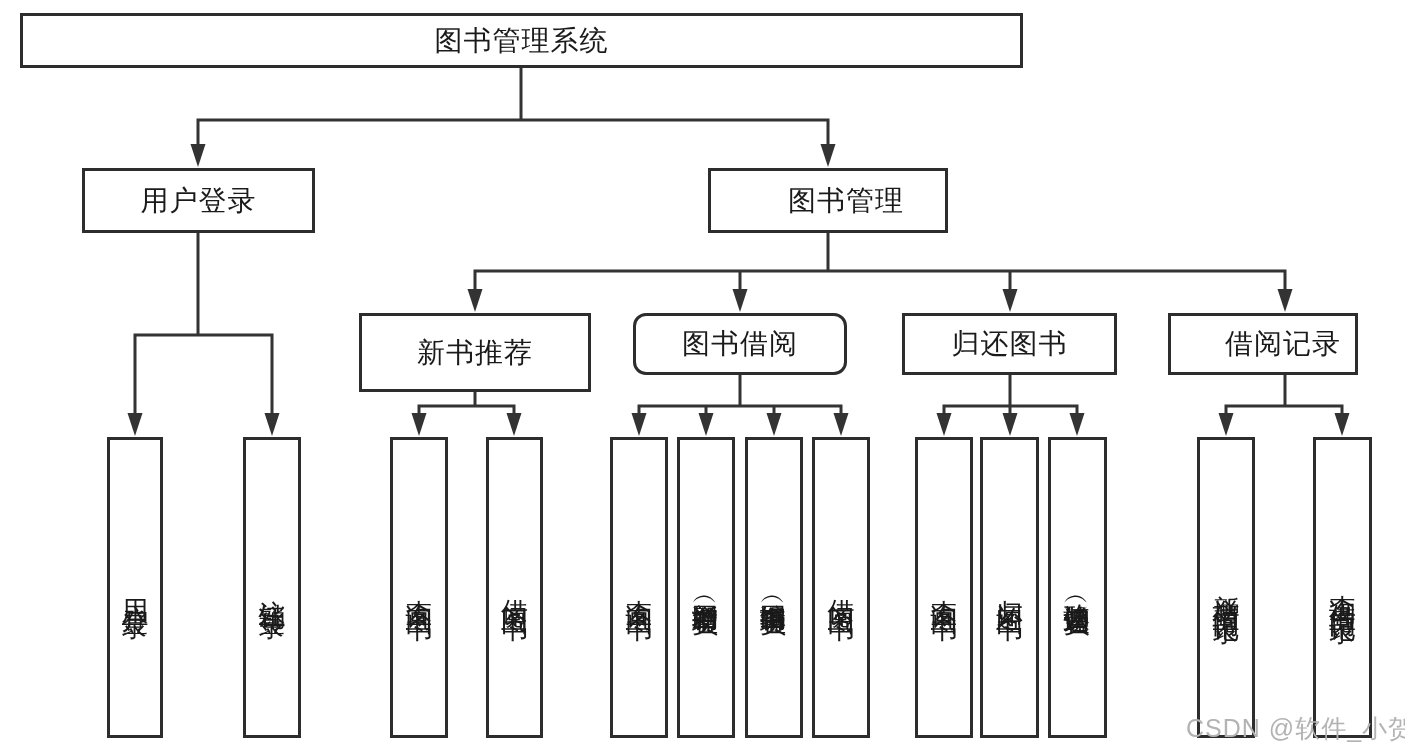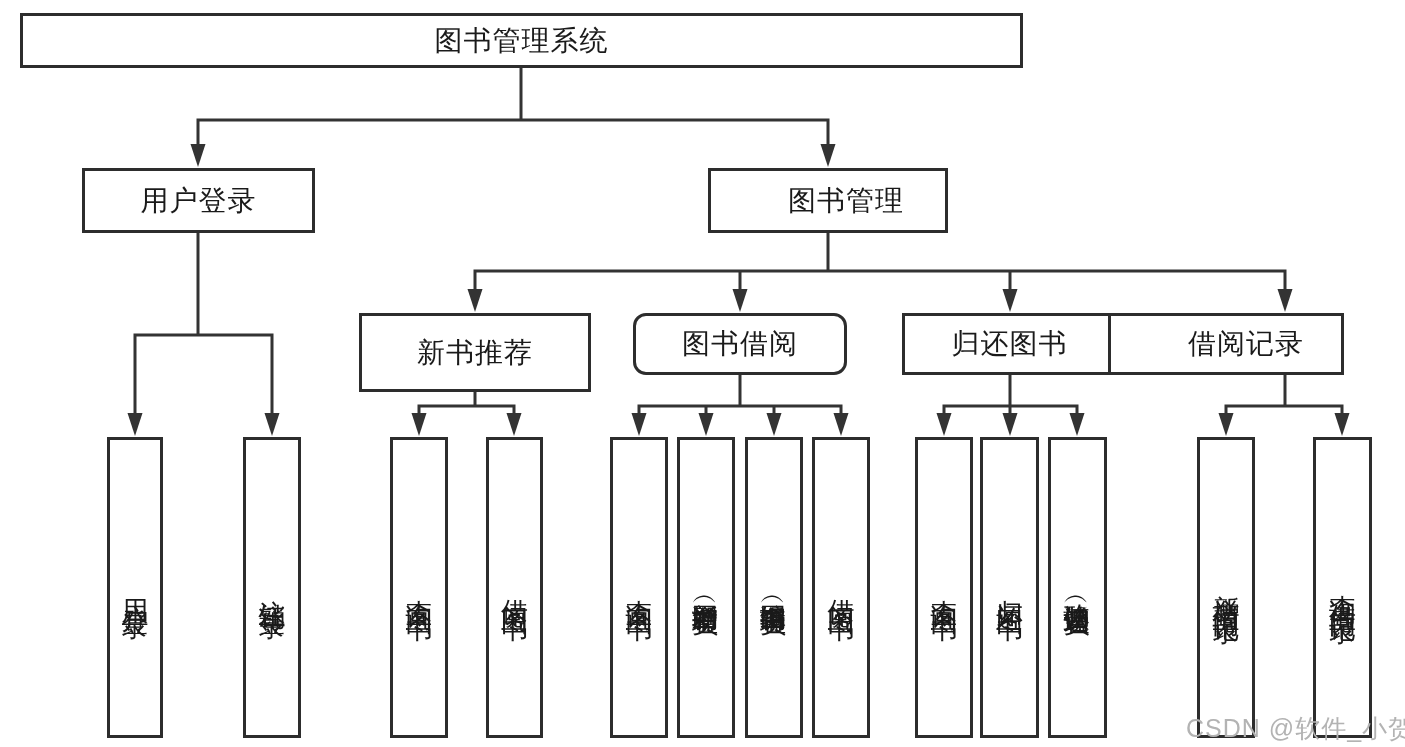--- a/index.html
+++ b/index.html
@@ -64,21 +64,21 @@
   }
   
   .pRoot{left:20px;top:13px;width:1003px;height:55px;}
   
   .pUserLogin{left:82px;top:168px;width:233px;height:65px;}
   .pBookMgmt{left:708px;top:168px;width:240px;height:65px;padding-left:36px;}
   
   .pNewRec{left:359px;top:313px;width:232px;height:79px;}
   .pBorrow{left:633px;top:313px;width:214px;height:62px;border-radius:13px;}
   .pCurrent{left:902px;top:313px;width:215px;height:62px;}
-  .pRecords{left:1108px;top:313px;width:236px;height:62px;padding-left:40px;}
+  .pRecords{left:1168px;top:313px;width:190px;height:62px;padding-left:40px;}
   
   .pA1{left:107px;width:56px;}
   .pA2{left:243px;width:58px;}
   .pB1{left:390px;width:58px;}
   .pB2{left:486px;width:57px;}
   .pC1{left:610px;width:58px;}
   .pC2{left:677px;width:58px;}
   .pC3{left:745px;width:58px;}
   .pC4{left:812px;width:58px;}
   .pD1{left:915px;width:58px;}

